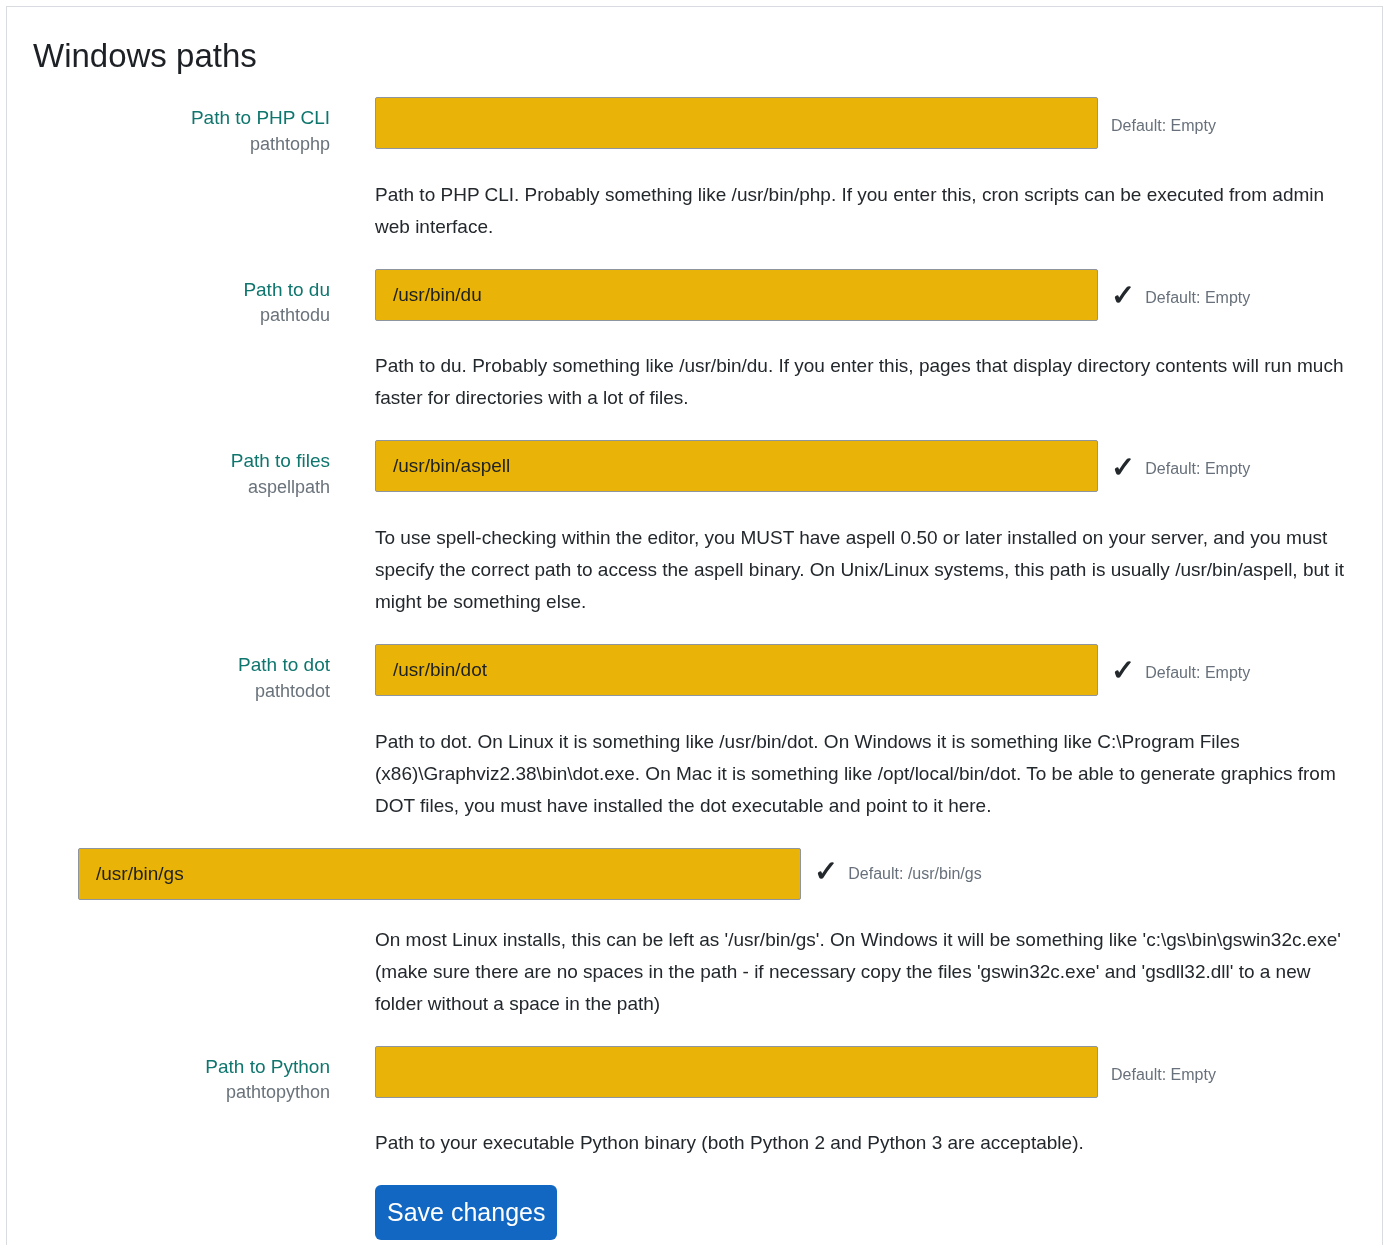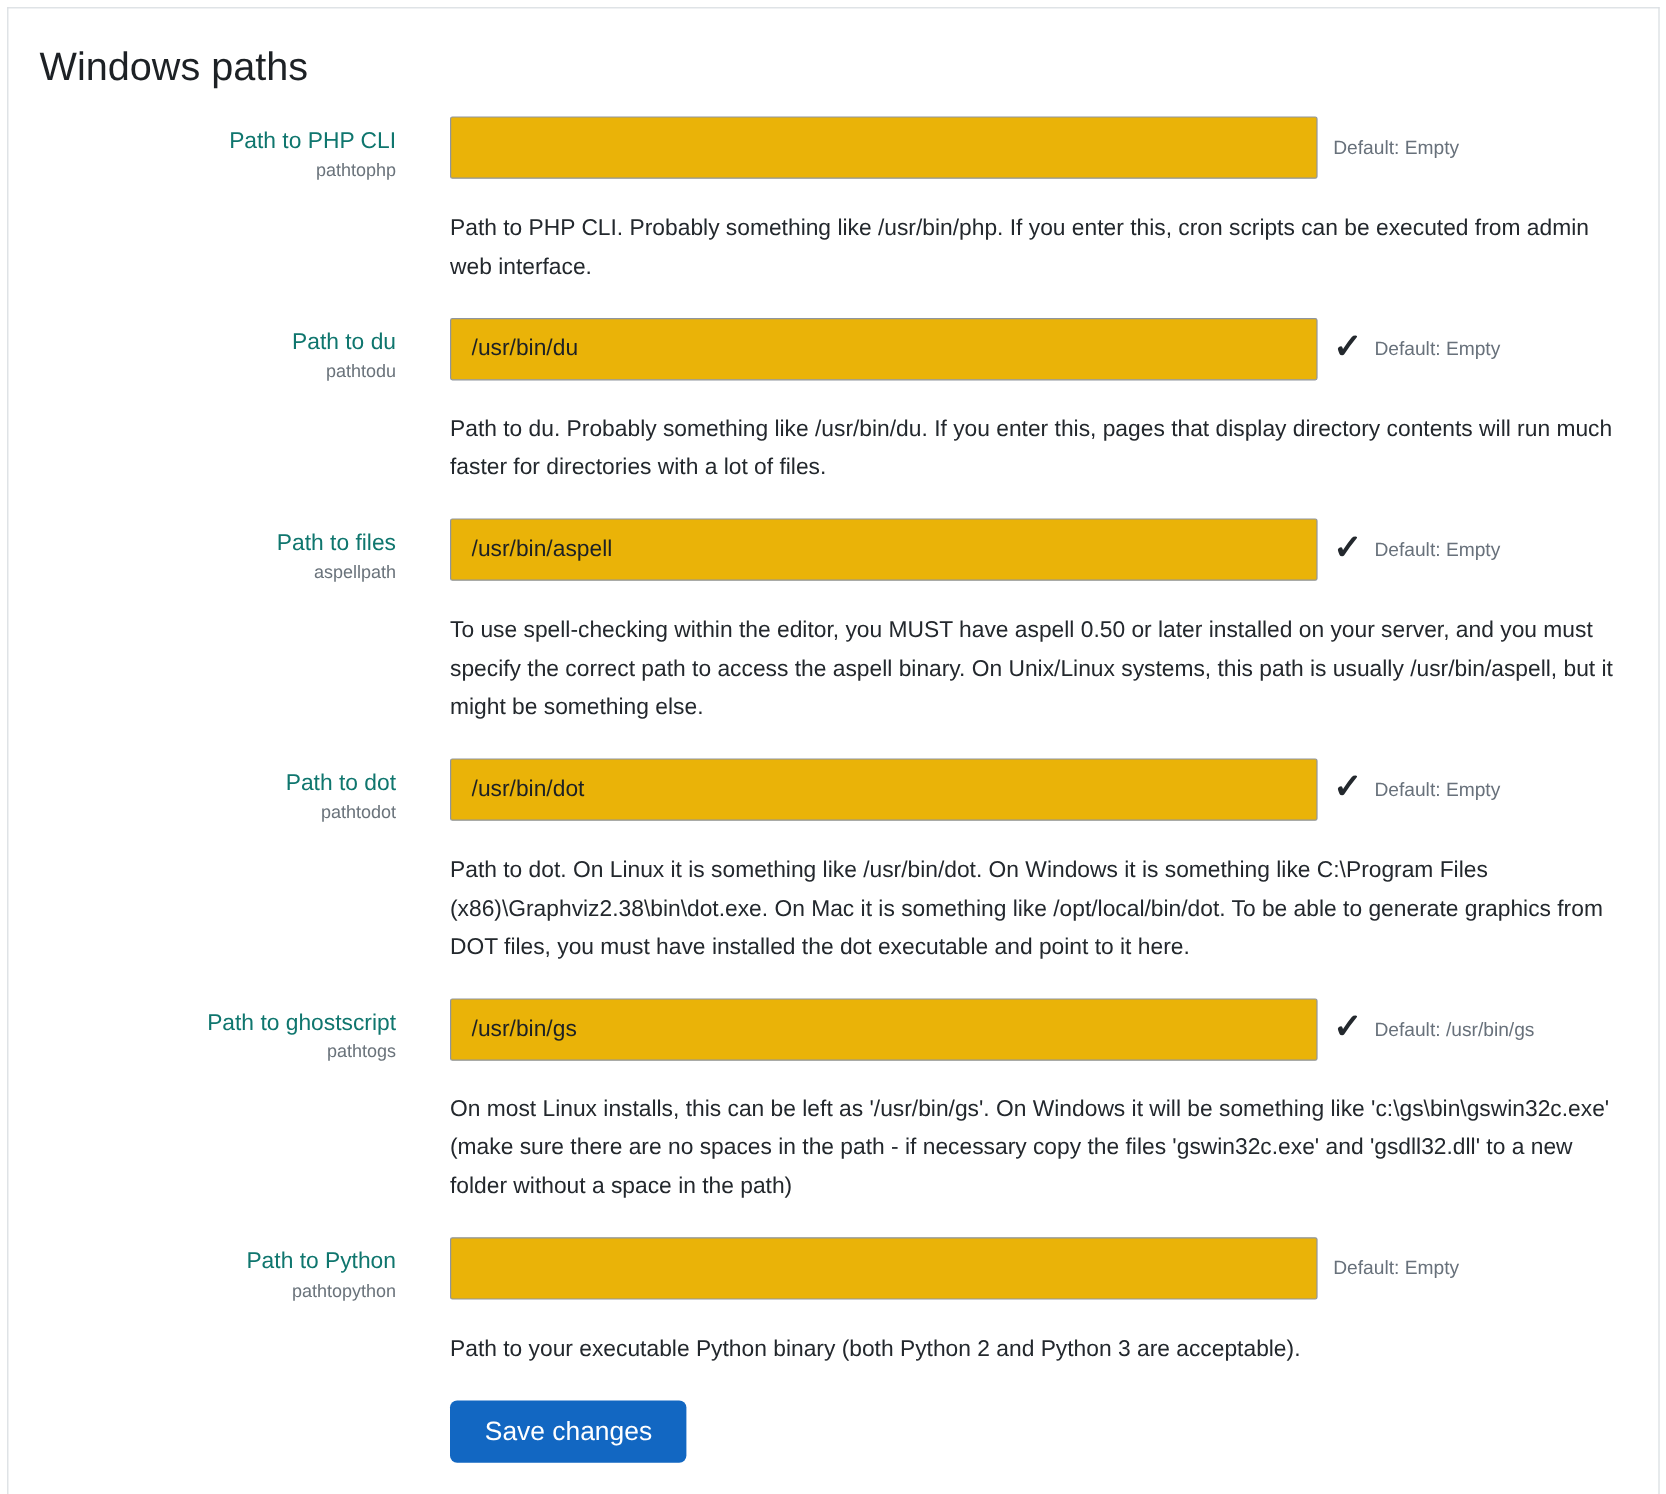--- a/index.html
+++ b/index.html
@@ -39,21 +39,21 @@
     text-align: right;
     padding-top: 9px;
   }
   .setting-label {
     font-size: 19px;
     line-height: 1.3;
     color: #0f766e;
     display: block;
   }
   .setting-name {
-    font-size: 15px;
+    font-size: 18px;
     color: #6a737b;
     margin-top: 3px;
   }
   .setting-input {
     flex: none;
     margin-left: 45px;
     width: 723px;
     height: 52px;
     border: 1px solid #8f959e;
     border-radius: 2px;
@@ -91,22 +91,22 @@
   }
   .row-desc b { font-weight: 400; }
   .actions { margin: 25px 0 0 342px; }
   .save-btn {
     display: inline-block;
     background: #1267c2;
     color: #ffffff;
     border: none;
     border-radius: 6px;
     font-family: "Liberation Sans", sans-serif;
-    font-size: 22px;
-    padding: 13px 29px;
+    font-size: 25px;
+    padding: 13px 12px;
     cursor: pointer;
   }
 </style>
 </head>
 <body>
 
 <div class="card">
   <h2 class="page-title">Windows paths</h2>
 
   <div id="rows">
@@ -165,24 +165,20 @@
       <div class="default-col">
         <span class="check">✓</span>
         <span class="default-text">Default: Empty</span>
       </div>
     </div>
     <div class="row-desc"><span>Path to dot. On Linux it is something like /usr/bin/dot. On Windows it is something like C:\Program Files (x86)\Graphviz2.38\bin\dot.exe. On Mac it is something like /opt/local/bin/dot. To be able to generate graphics from DOT files, you must have installed the dot executable and point to it here.</span></div>
   </div>
 
   <div class="form-row">
     <div class="row-top">
-      <div class="label-col">
-        <label class="setting-label">Path to ghostscript</label>
-        <div class="setting-name">pathtogs</div>
-      </div>
       <input class="setting-input" type="text" value="/usr/bin/gs" style="">
       <div class="default-col">
         <span class="check">✓</span>
         <span class="default-text">Default: /usr/bin/gs</span>
       </div>
     </div>
     <div class="row-desc"><span>On most Linux installs, this can be left as '/usr/bin/gs'. On Windows it will be something like 'c:\gs\bin\gswin32c.exe' (make sure there are no spaces in the path - if necessary copy the files 'gswin32c.exe' and 'gsdll32.dll' to a new folder without a space in the path)</span></div>
   </div>
 
   <div class="form-row">

